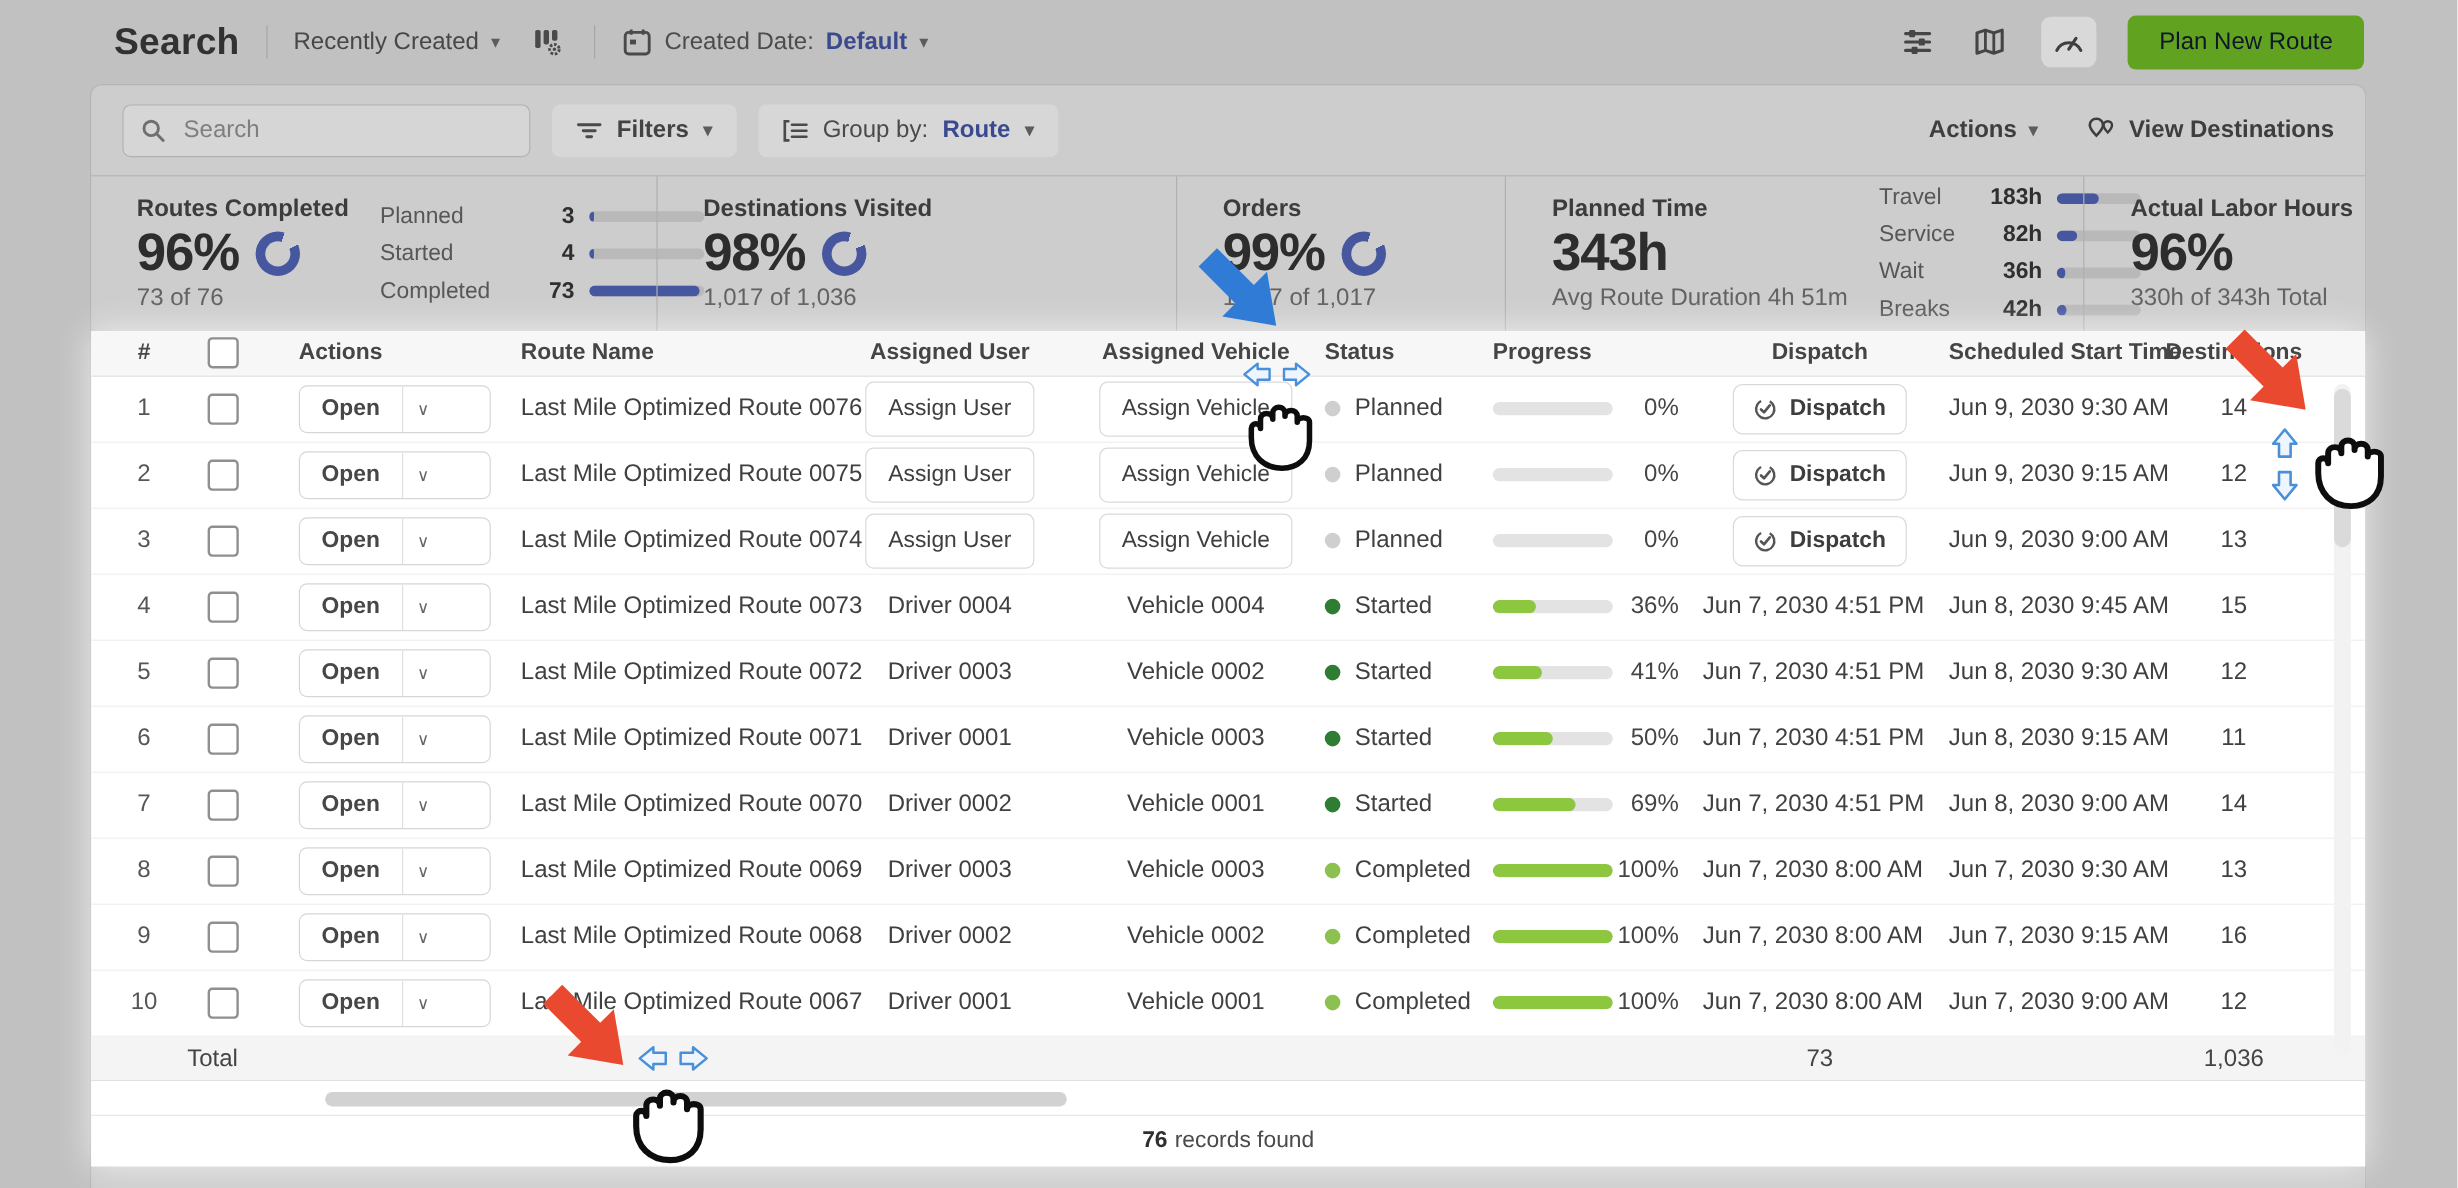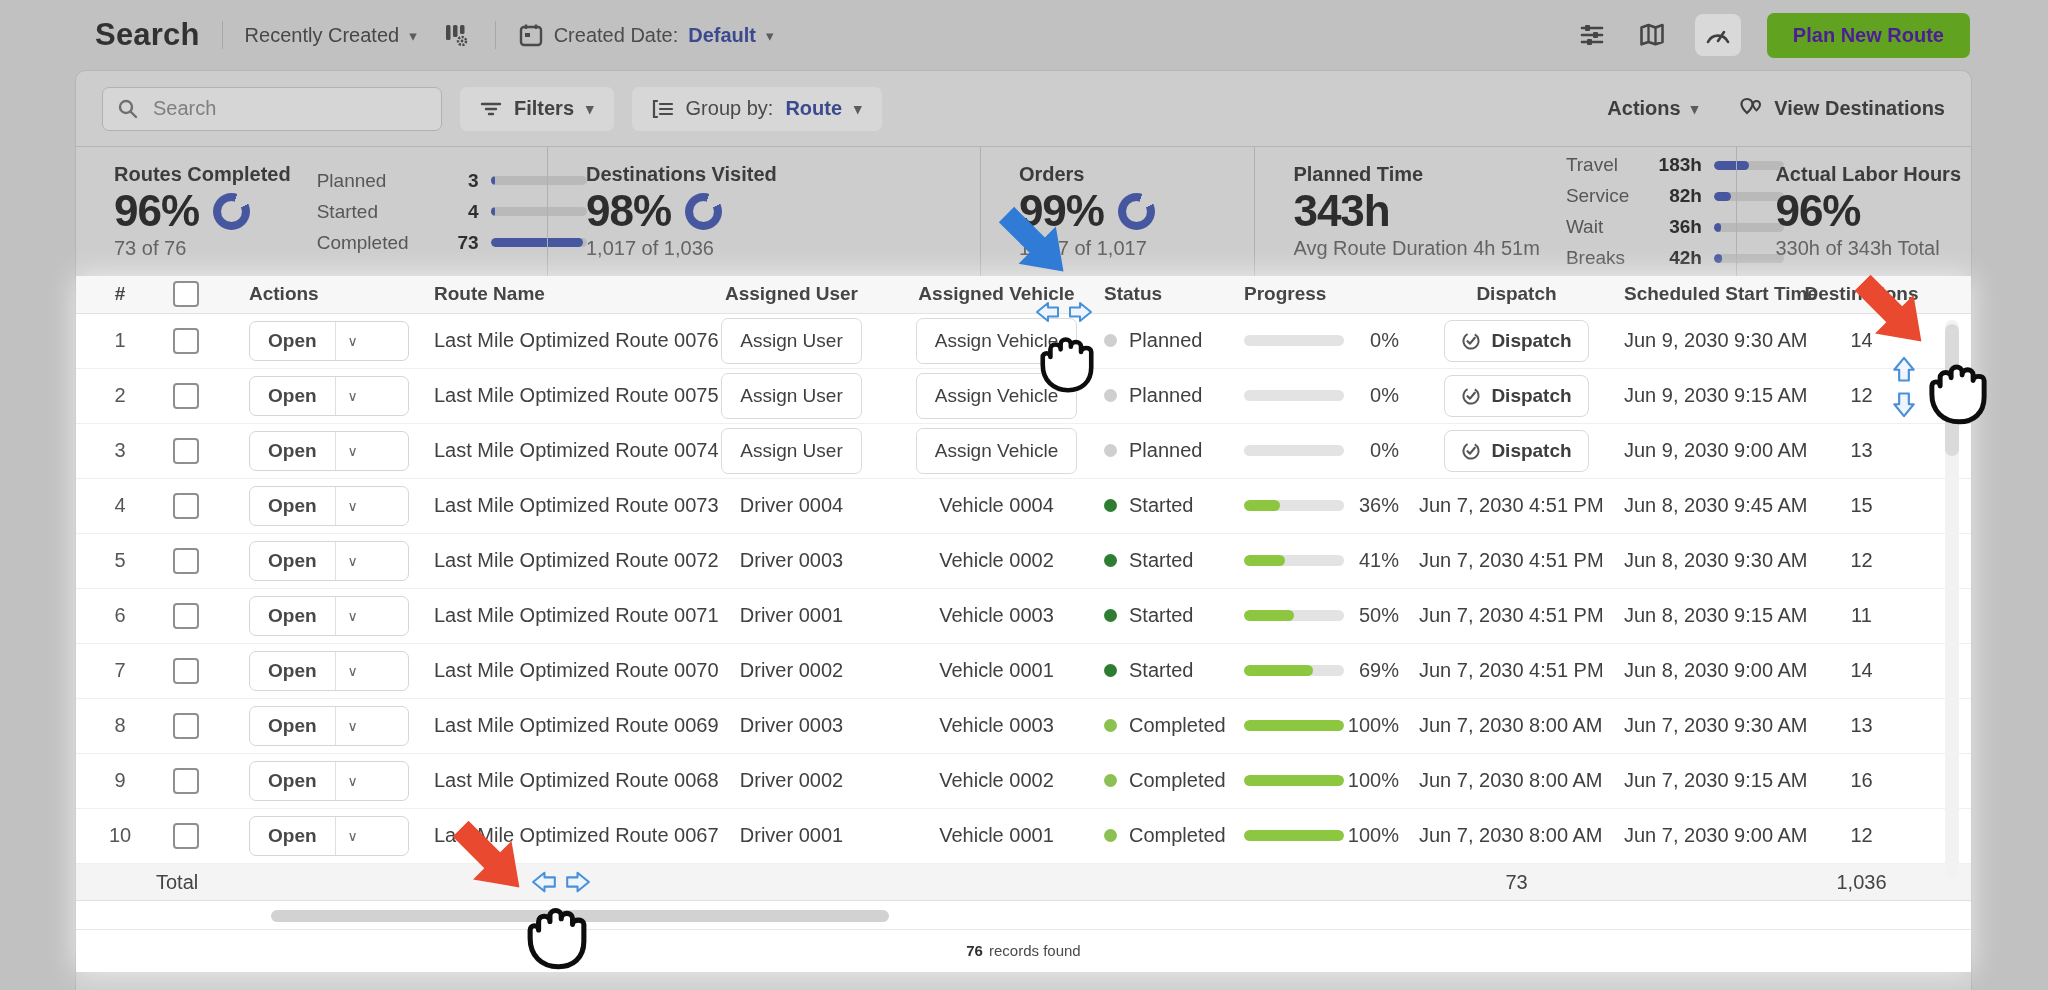--- a/index.html
+++ b/index.html
@@ -11,21 +11,21 @@
   .topbar .left{display:flex;align-items:center;gap:22px;padding-left:95px;}
   .page-title{font-size:31px;font-weight:700;color:#323232;letter-spacing:.2px;}
   .vdiv{width:1px;height:28px;background:#a7a7a7;}
   .tb-drop{display:flex;align-items:center;gap:10px;font-size:20px;color:#474747;cursor:pointer;}
   .chev{font-size:15px;color:#5c5c5c;line-height:1;}
   .cd-label{color:#4c4c4c;}
   .cd-value{font-weight:700;color:var(--link-blue);}
   .topbar .right{margin-left:auto;display:flex;align-items:center;gap:26px;padding-right:78px;}
   .icon-btn{width:34px;height:34px;display:flex;align-items:center;justify-content:center;cursor:pointer;}
   .icon-chip{background:#d9d9d9;border-radius:8px;width:46px;height:42px;}
-  .btn-primary{background:var(--green-button);color:#4c1d95;font-size:20px;font-weight:700;
+  .btn-primary{background:var(--green-button);color:#0f172a;font-size:20px;font-weight:400;
                border:none;border-radius:7px;padding:11px 26px;cursor:pointer;}
 
   
   .panel{position:absolute;left:75px;top:70px;width:1897px;bottom:0;background:#cdcdcd;
          border:1px solid #b5b5b5;border-bottom:none;border-radius:10px 10px 0 0;
          display:flex;flex-direction:column;padding-bottom:18px;box-sizing:border-box;}
 
   
   .toolbar{height:75px;display:flex;align-items:center;gap:18px;padding:0 26px;}
   .searchbox{display:flex;align-items:center;gap:12px;width:340px;height:44px;background:#d6d6d6;
@@ -99,21 +99,21 @@
   .prog-label{flex:1;text-align:right;padding-right:20px;color:#454545;}
   .dispatch-btn{display:inline-flex;align-items:center;gap:10px;border:1px solid #d9d9d9;border-radius:8px;
                 background:#fff;padding:9px 16px;font-size:19px;font-weight:600;color:#3d3d3d;cursor:pointer;white-space:nowrap;}
   .cell-date{white-space:nowrap;}
   .total-row{height:40px;background:#f4f4f4;border-bottom:1px solid #e0e0e0;font-size:20px;color:#444;}
   .total-label{grid-column:2/4;justify-self:start;padding-left:10px;}
   .total-dispatch{grid-column:9;justify-self:center;}
   .total-dest{grid-column:11;justify-self:center;}
   .hscroll-band{height:30px;position:relative;border-bottom:1px solid #e7e7e7;background:#fff;}
   .hscroll-thumb{position:absolute;left:195px;top:9px;width:618px;height:12px;border-radius:6px;background:#d2d2d2;cursor:pointer;}
-  .table-footer{height:46px;display:flex;align-items:center;justify-content:center;font-size:15px;color:#4a4a4a;background:#fff;}
+  .table-footer{height:46px;display:flex;align-items:center;justify-content:center;font-size:19px;color:#4a4a4a;background:#fff;}
   .table-footer b{margin-right:6px;color:#2f2f2f;}
   .vscroll{position:absolute;right:12px;top:44px;width:14px;height:560px;background:#f2f2f2;border-radius:7px;}
   .vscroll-thumb{position:absolute;left:0;top:4px;width:14px;height:132px;background:#dadada;border-radius:7px;cursor:pointer;}
 
   
   .ov{position:absolute;z-index:60;pointer-events:none;}
   .rot45{transform:rotate(45deg);}
   svg{display:block;}
 </style>
 </head>

